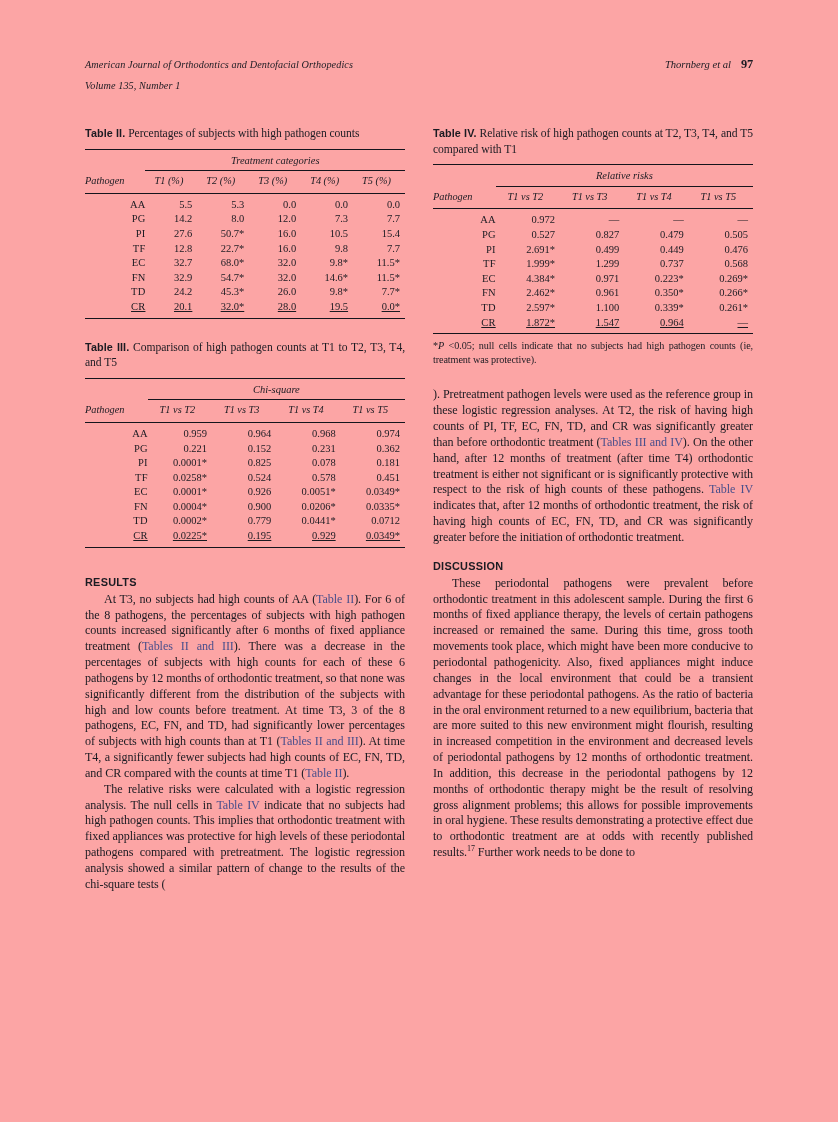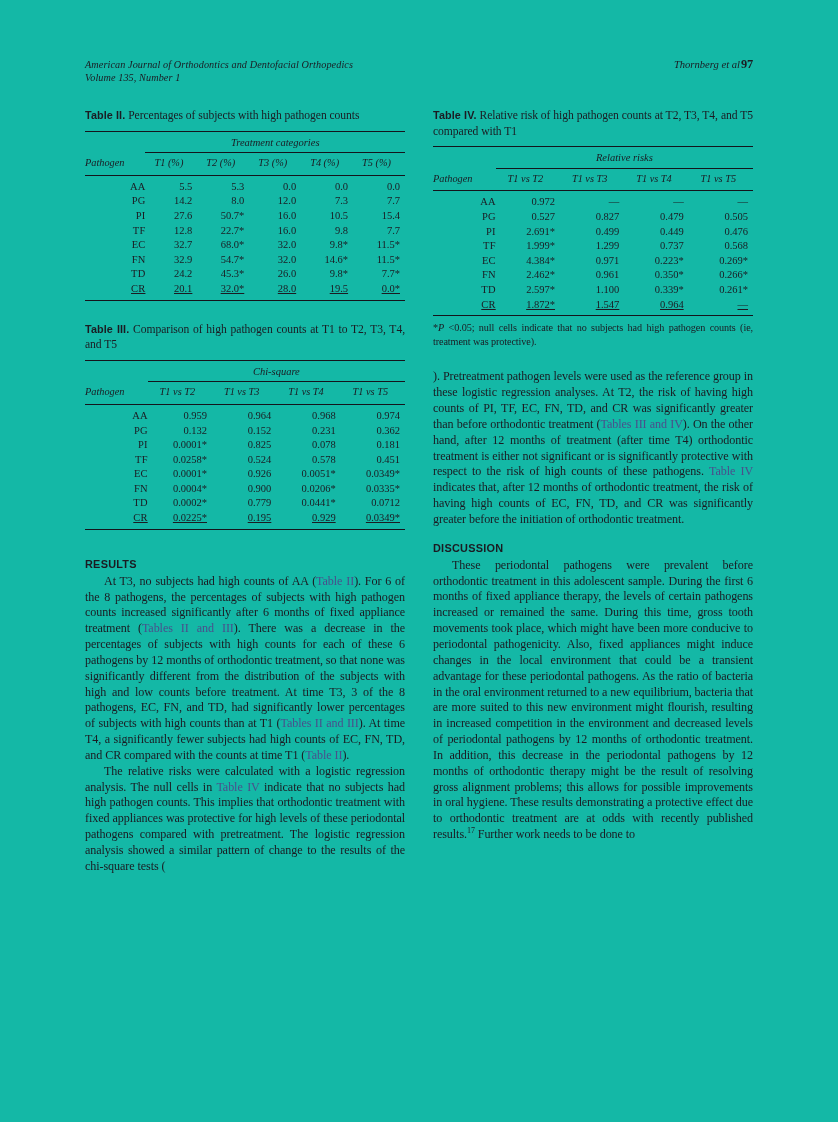--- a/index.html
+++ b/index.html
@@ -33,40 +33,40 @@
     display: flex;
     justify-content: space-between;
     align-items: flex-start;
   }
   .runhead-left {
     font-style: italic;
     font-size: 10.2px;
     line-height: 13.4px;
     letter-spacing: .1px;
   }
-  .runhead-left .l2 { display: block; }
+  .runhead-left .l2 { display: block; margin-top: 8px; }
   .runhead-right {
     font-style: italic;
     font-size: 10.6px;
     line-height: 13.4px;
     white-space: nowrap;
     padding-top: 0px;
   }
   .runhead-right .pageno {
     font-style: normal;
     font-weight: bold;
     font-size: 12.4px;
-    margin-left: 1px;
+    margin-left: 10px;
     letter-spacing: -.2px;
   }
 
   
   .col {
     position: absolute;
-    top: 108px;
+    top: 126px;
     width: 320px;
   }
   .col-left  { left: 85px; }
   .col-right { left: 433px; }
 
   
   .tbl-block { margin-bottom: 2px; }
   .tbl-caption {
     font-size: 11.6px;
     line-height: 15.6px;
@@ -171,21 +171,21 @@
     vertical-align: super;
     line-height: 0;
   }
   .gap-sm { height: 14px; }
   .gap-md { height: 19px; }
   .gap-lg { height: 26px; }
 </style>
 </head>
 <body style="color: rgb(27, 27, 34);">
 
-<div class="page" style="background: #14b8a6;">
+<div class="page" style="background: #fca5a5;">
 
   <div class="runhead">
     <div class="runhead-left">
       <span>American Journal of Orthodontics and Dentofacial Orthopedics</span>
       <span class="l2">Volume 135, Number 1</span>
     </div>
     <div class="runhead-right">
       <span>Thornberg et al</span><span class="pageno">97</span>
     </div>
   </div>
@@ -307,21 +307,21 @@
         </tr>
         <tr class="firstrow rule-thin">
           <td class="path">AA</td>
           <td class="num">0.959</td>
           <td class="num">0.964</td>
           <td class="num">0.968</td>
           <td class="num">0.974</td>
         </tr>
         <tr>
           <td class="path">PG</td>
-          <td class="num">0.132</td>
+          <td class="num">0.221</td>
           <td class="num">0.152</td>
           <td class="num">0.231</td>
           <td class="num">0.362</td>
         </tr>
         <tr>
           <td class="path">PI</td>
           <td class="num">0.0001*</td>
           <td class="num">0.825</td>
           <td class="num">0.078</td>
           <td class="num">0.181</td>

